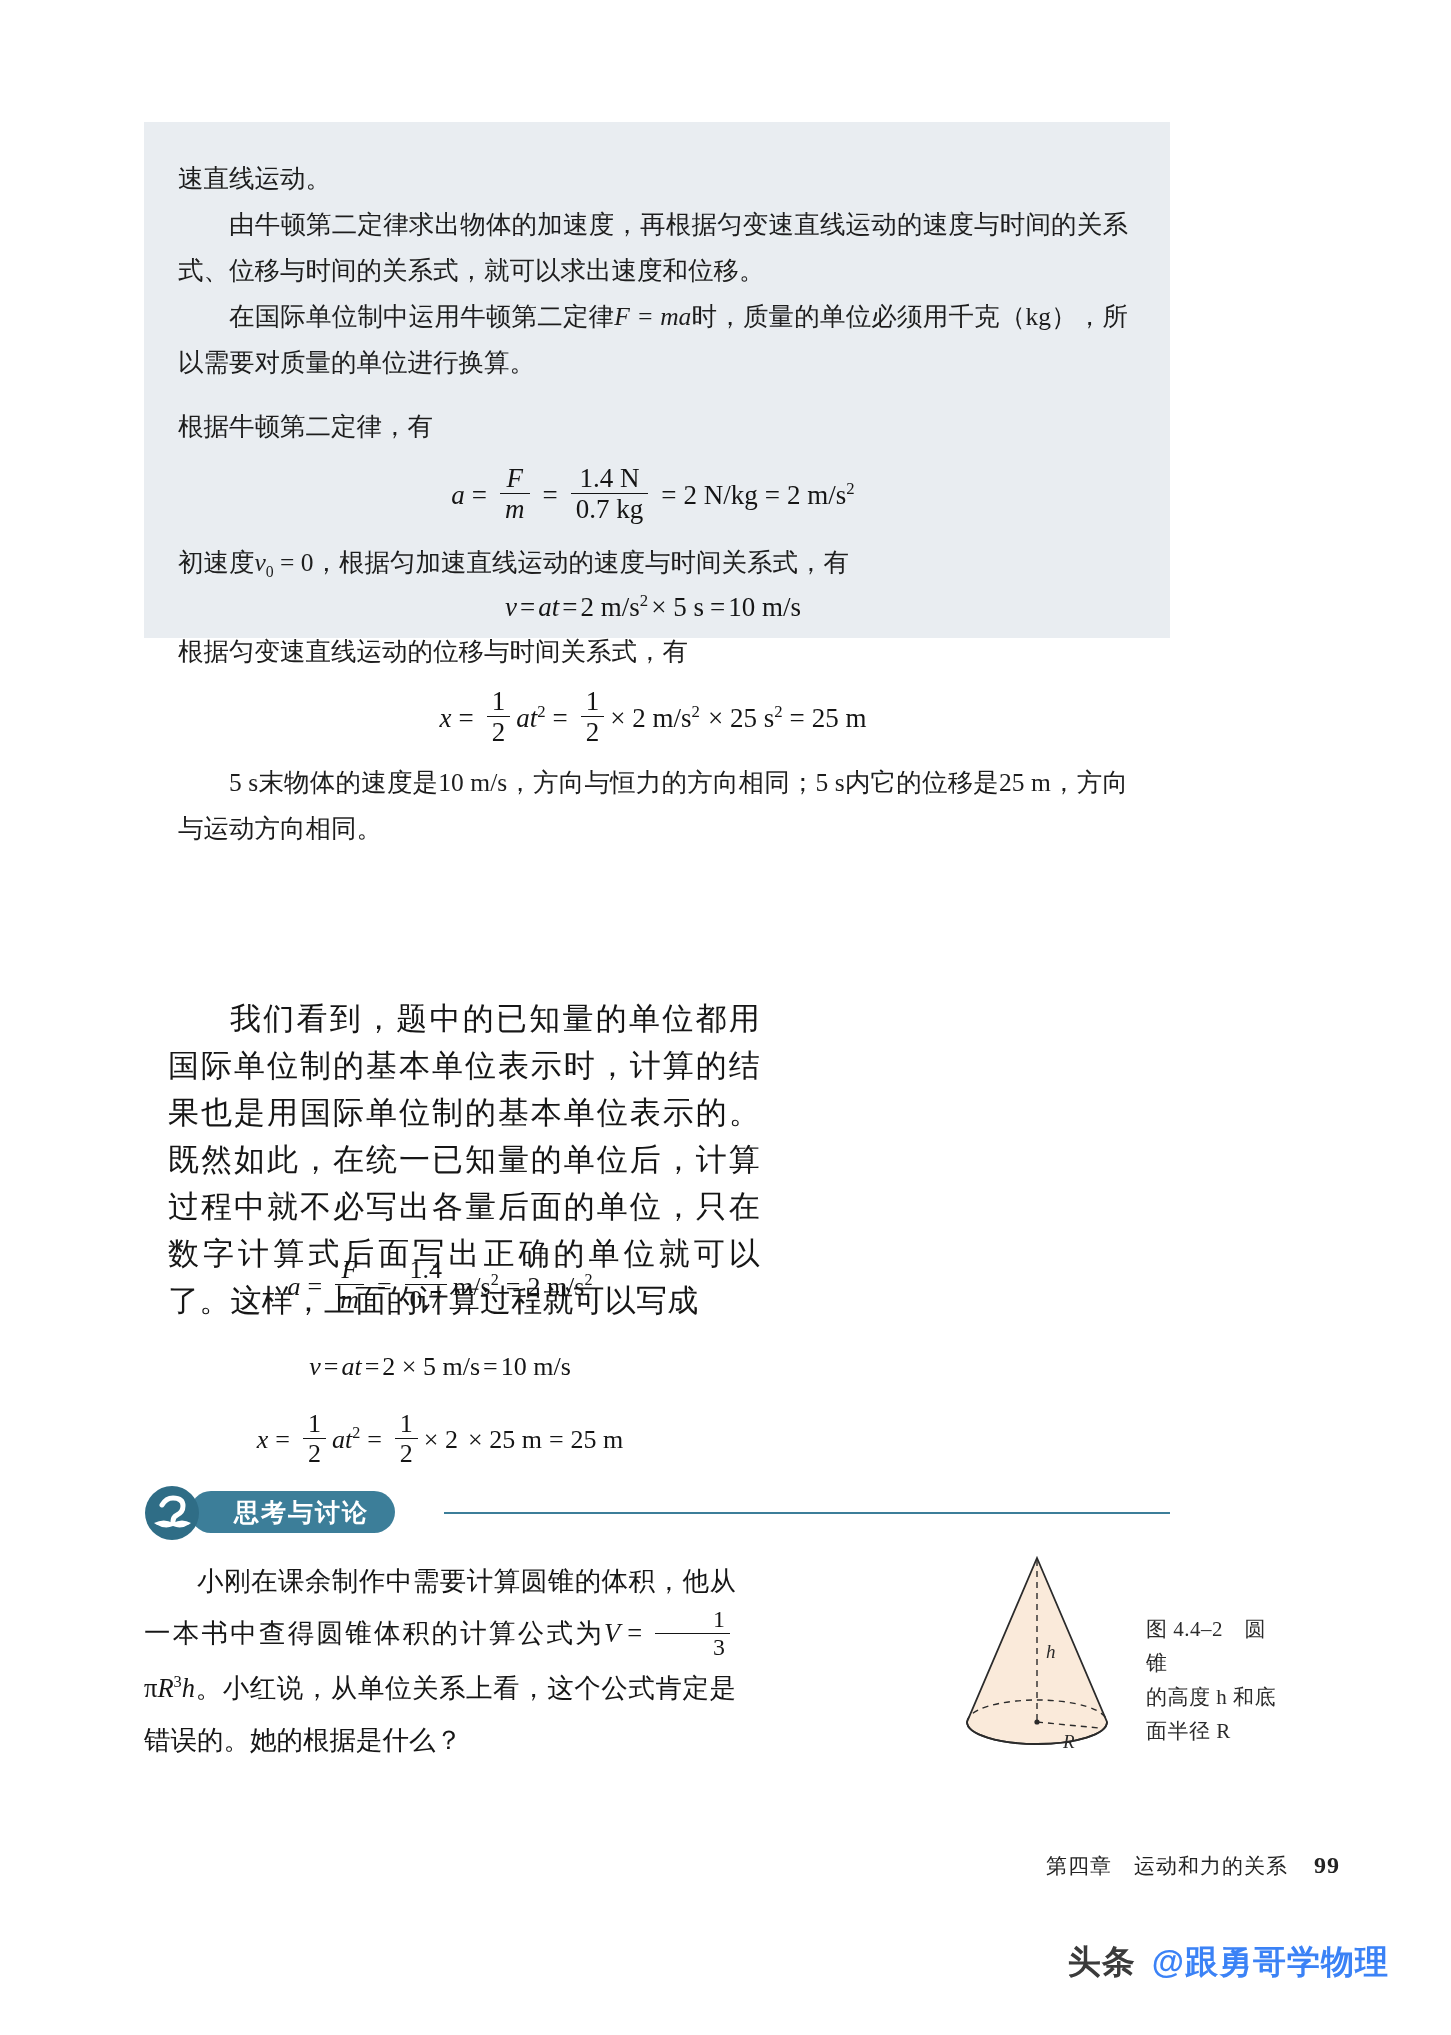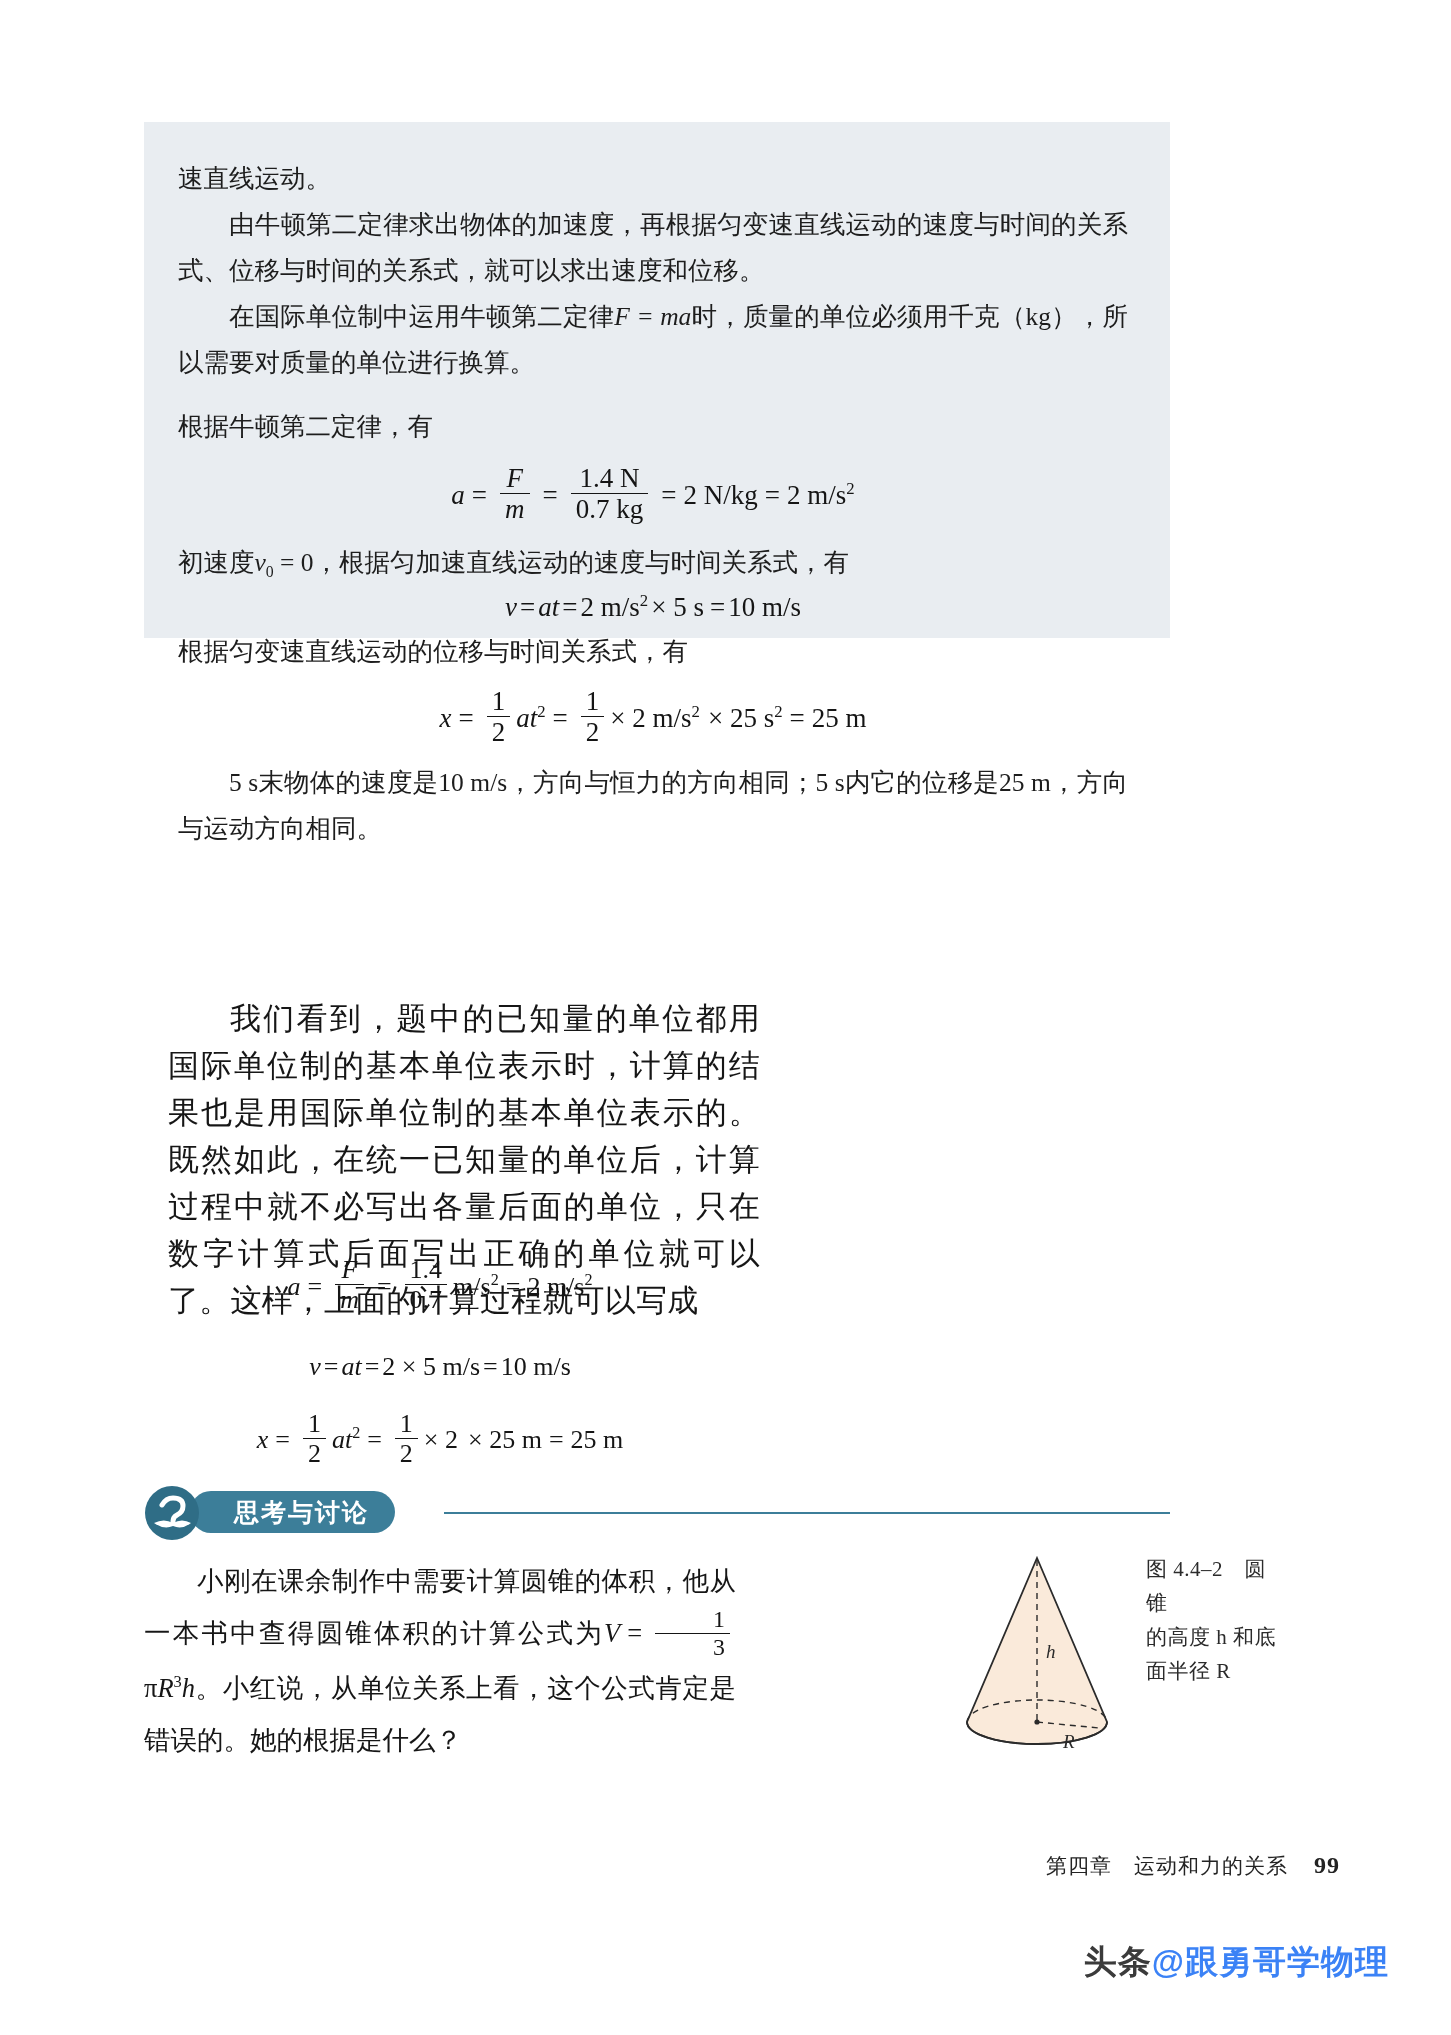--- a/index.html
+++ b/index.html
@@ -77,38 +77,38 @@
   }
   .td-body{
     position:absolute;left:144px;top:1555px;width:592px;
     font-size:26.5px;line-height:52px;color:#161616;
     text-align:justify;text-align-last:left;text-indent:2em;
   }
 
   
   .cone-fig{position:absolute;left:947px;top:1552px;width:180px;height:215px;}
   .fig-cap{
-    position:absolute;left:1146px;top:1552px;width:132px;
+    position:absolute;left:1146px;top:1612px;width:132px;
     font-size:21px;line-height:34px;color:#2b2b2b;
     letter-spacing:.5px;
   }
 
   
   .footer{
     position:absolute;left:0;right:0;top:1852px;
     text-align:right;padding-right:111px;
     font-size:21px;color:#232323;letter-spacing:1px;
   }
   .footer .chap{margin-right:26px;}
   .footer .pno{font-weight:bold;font-size:24px;}
 
   
   .wm{
     position:absolute;right:62px;top:1940px;
-    display:flex;align-items:center;gap:0;
+    display:flex;align-items:center;gap:16px;
   }
   .wm-left{
     font-family:"Liberation Sans","DejaVu Sans",sans-serif;
     font-size:33px;font-weight:bold;color:#3b3b3b;letter-spacing:1px;
   }
   .wm-right{
     font-family:"Liberation Sans","DejaVu Sans",sans-serif;
     font-size:33px;font-weight:bold;color:#3b82f6;letter-spacing:1px;
   }
 </style>

